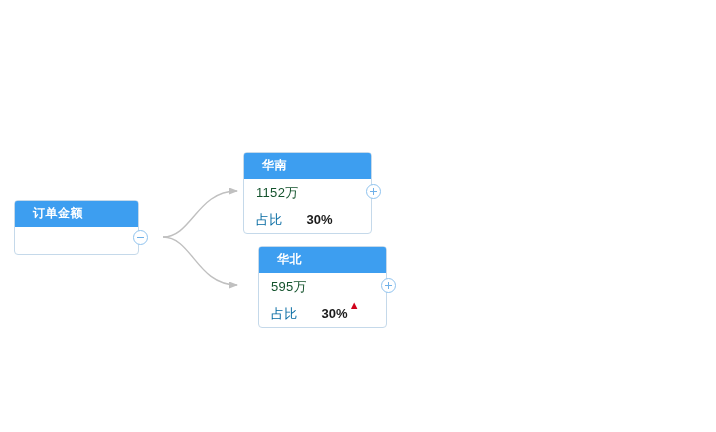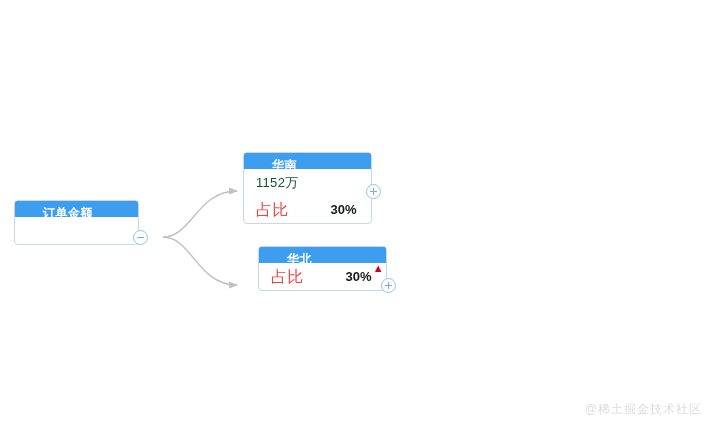--- a/index.html
+++ b/index.html
@@ -41,22 +41,22 @@
     box-sizing: border-box;
     box-shadow: 0 0 0 0 rgba(0,0,0,0);
   }
 
   .node-header {
     background: #3d9ef0;
     color: #ffffff;
     font-size: 12px;
     font-weight: bold;
     line-height: 24px;
-    height: 16px;
-    padding: 0 28px;
+    height: 26px;
+    padding: 0 18px;
     box-sizing: border-box;
     border-radius: 2px 2px 0 0;
     letter-spacing: 0.5px;
     white-space: nowrap;
     overflow: hidden;
   }
 
   .node-body {
     padding: 0;
   }
@@ -71,31 +71,31 @@
     white-space: nowrap;
   }
 
   .row-value-main {
     color: #14532d;
     font-size: 13px;
     letter-spacing: 0.3px;
   }
 
   .row-label {
-    color: #ef4444;
-    font-size: 16px;
+    color: #0369a1;
+    font-size: 13px;
     letter-spacing: 0.3px;
     flex: 0 0 auto;
   }
 
   .row-metric {
     color: #1a1a1a;
     font-size: 13px;
     font-weight: bold;
-    margin-left: 42px;
+    margin-left: 24px;
     display: inline-flex;
     align-items: flex-start;
   }
 
   .trend-up {
     color: #d0021b;
     font-size: 11px;
     margin-left: 1px;
     line-height: 1;
   }
@@ -187,28 +187,30 @@
     <div class="toggle" style="left:122px; top:31px;">
       <span class="bar-h"></span>
       <span class="bar-v"></span>
     </div>
   </div>
 
   <div class="node" style="left:258px; top:246px; width:129px;">
     <div class="node-header">华北</div>
     <div class="node-body">
       <div class="node-row">
+        <span class="row-value-main">595万</span>
+      </div>
+      <div class="node-row">
         <span class="row-label">占比</span>
         <span class="row-metric">
           <span>30%</span>
           <span class="trend-up">▲</span>
         </span>
       </div>
     </div>
     <div class="toggle" style="left:122px; top:31px;">
       <span class="bar-h"></span>
       <span class="bar-v"></span>
     </div>
   </div>
 
-  <div class="watermark">@稀土掘金技术社区</div>
 
 </div>
 
 </body></html>

